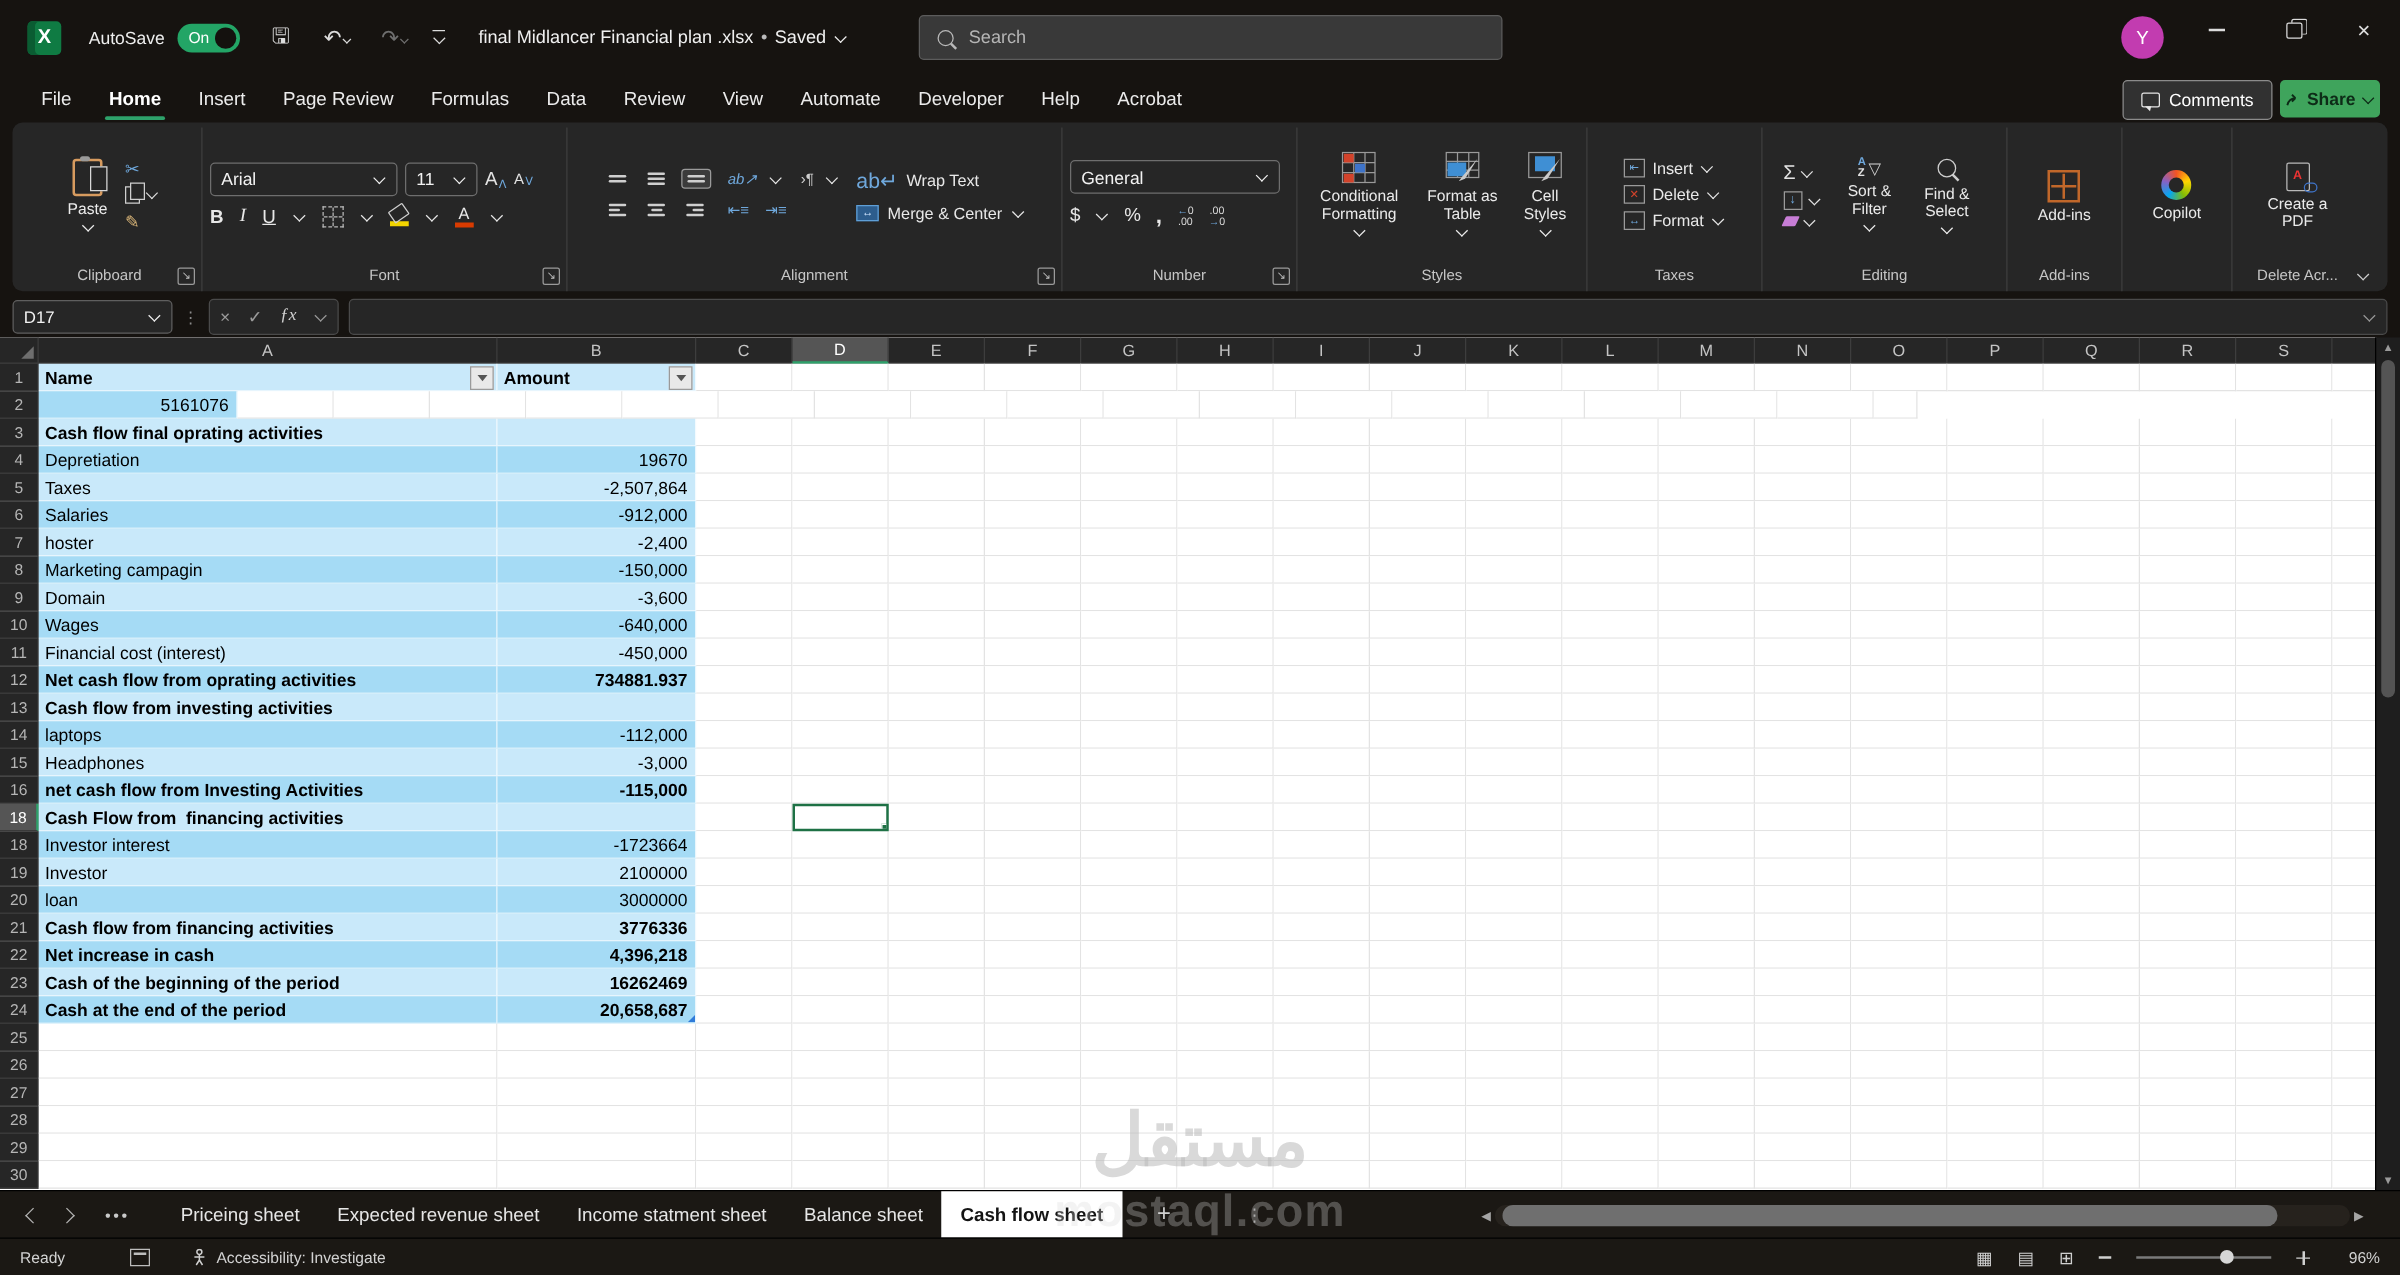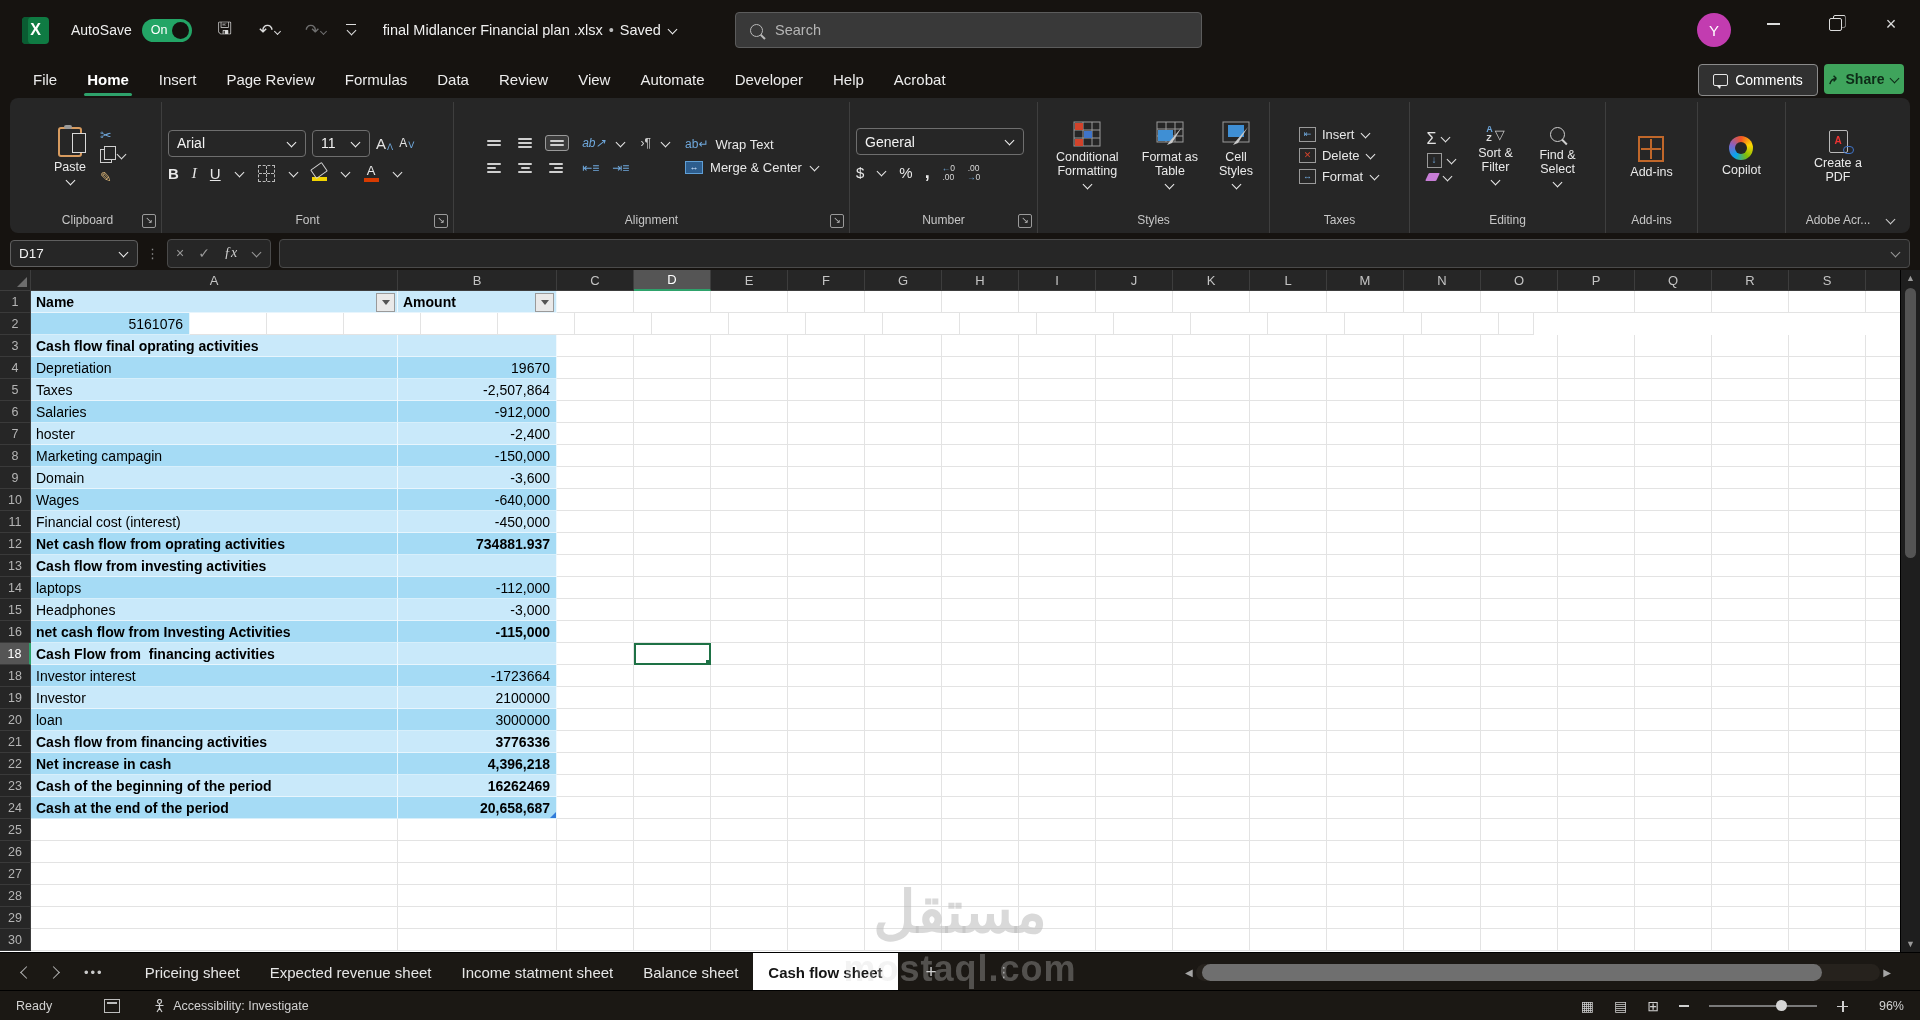--- a/index.html
+++ b/index.html
@@ -256,21 +256,21 @@
             <span style="color:#d7b377">✎</span>
           </span>
       </div>
     </div>
     <div class="glabel"><span>Clipboard</span><span class="launcher">↘</span></div>
   </div>
 
   <div class="rgroup" style="width:292px">
     <div class="rbody" style="flex-direction:column;gap:8px;align-items:stretch;">
       <div class="fontrow">
-        <div class="selbox" style="width:138px">
+        <div class="selbox" style="width:150px">
             <span>Arial</span>
             <span class="chev"></span>
           </div>
         <div class="selbox" style="width:58px">
             <span>11</span>
             <span class="chev"></span>
           </div>
         <span class="fonticn">A<span class="sup">ᐱ</span></span>
         <span class="fonticn" style="font-size:12px;">A<span class="sup">ᐯ</span></span>
       </div>
@@ -333,21 +333,21 @@
               <i style="width:14px"></i>
               <i style="width:9px;margin-left:auto"></i>
               <i style="width:14px"></i>
             </span>
           <span style="font-size:12px;color:#6fa8dc;margin-left:6px">⇤≡</span>
           <span style="font-size:12px;color:#6fa8dc;margin-left:4px">⇥≡</span>
         </div>
       </div>
       <div class="wrapcol">
         <span class="wrapbtn">
-            <span style="font-size:12px;color:#6fa8dc">ab↵</span>
+            <span style="font-size:17px;color:#6fa8dc">ab↵</span>
             <span>Wrap Text</span>
           </span>
         <span class="wrapbtn">
             <span class="mergeicon">↔</span>
             <span>Merge &amp; Center</span>
             <span class="chev"></span>
           </span>
       </div>
     </div>
     <div class="glabel"><span>Alignment</span><span class="launcher">↘</span></div>
@@ -500,21 +500,21 @@
     <div class="glabel"></div>
   </div>
 
   <div class="rgroup" style="width:104px;border-right:none">
     <div class="rbody">
       <div class="bigbtn">
         <span class="pdf-ico">A</span>
         <span class="blabel" style="max-width:52px">Create a PDF</span>
       </div>
     </div>
-    <div class="glabel"><span>Adobe Acr...</span></div>
+    <div class="glabel"><span>Delete Acr...</span></div>
   </div>
 
   <span class="chev collapse-chev"></span>
 </div>
 
 <div class="fxbar">
   <div class="namebox">
     <span>D17</span>
     <span class="chev"></span>
   </div>

